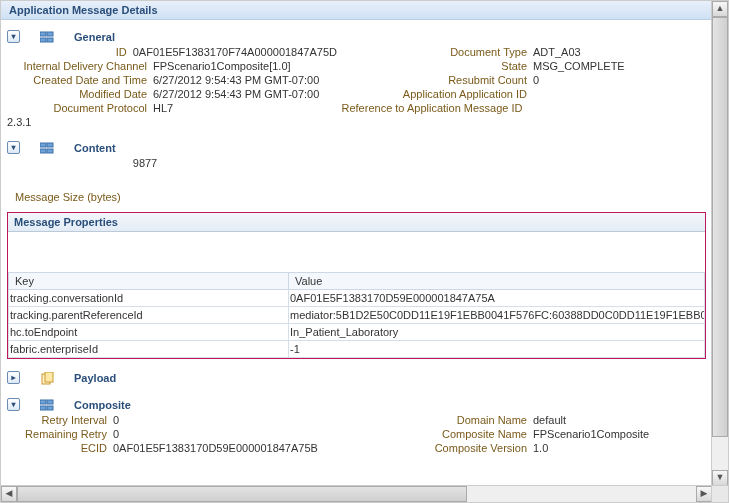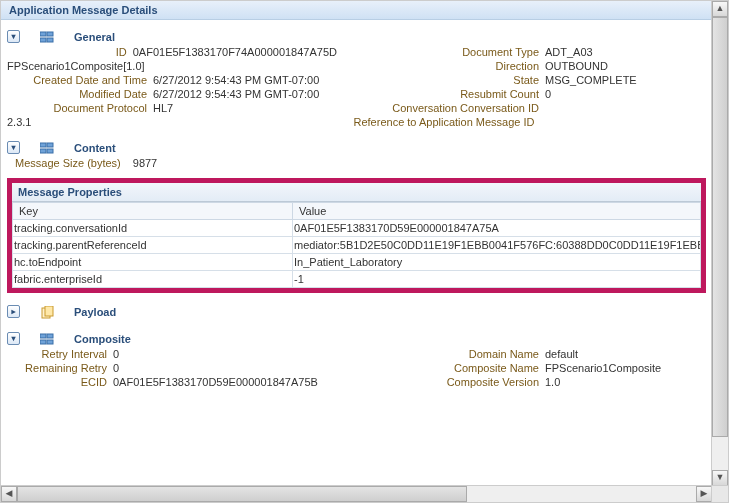--- a/index.html
+++ b/index.html
@@ -21,31 +21,31 @@
   .body{padding:4px 6px 0 6px;}
 
   .sect{margin:4px 0 10px 0;}
   .sect-head{display:flex;align-items:center;gap:20px;color:#2a4e7a;font-weight:bold;padding:2px 0;}
   .disclose{width:11px;height:11px;border:1px solid #6a8cb3;background:linear-gradient(#fff,#dce8f6);border-radius:2px;display:flex;align-items:center;justify-content:center;font-size:8px;color:#2a4e7a;line-height:1;}
   .disclose.closed::before{content:"▸";}
   .disclose.open::before{content:"▾";}
   .sect-icon{width:14px;height:12px;display:inline-block;}
   .sect-icon svg{display:block;}
 
-  .kv-row{display:flex;gap:12px;}
+  .kv-row{display:flex;}
   .kv-col{display:flex;flex-direction:column;}
   .kv{display:flex;align-items:flex-start;padding:1px 0;}
   .kv .k{color:#7a5a1a;text-align:right;padding-right:6px;white-space:nowrap;}
   .kv .v{color:#333;}
   .col-l .k{width:140px;}
   .col-r .k{width:190px;}
 
-  .props-box{margin-top:8px;border:5px solid #be185d;}
+  .props-box{margin-top:8px;border:1px solid #be185d;}
   .props-title{background:linear-gradient(#f2f6fb,#e3ecf6);font-weight:bold;color:#2a4e7a;padding:3px 6px;border-bottom:1px solid #bcc9d6;}
-  table.props{border-collapse:collapse;width:100%;table-layout:fixed;}
+  table.props{border-collapse:collapse;width:100%;table-layout:fixed;margin-top:40px;}
   table.props th{background:#f4f7fb;border:1px solid #cdd8e4;padding:2px 6px;text-align:left;font-weight:normal;color:#333;}
   table.props td{border:1px solid #d6dfe8;padding:2px 1px;white-space:nowrap;overflow:hidden;}
 
   .payload-icon svg,.squares-icon svg{display:block;}
 </style>
 </head>
 <body>
 
 <div class="viewport">
   <div class="content-area">
@@ -66,20 +66,21 @@
           </span>
           <span>General</span>
         </div>
         <div class="kv-row">
           <div class="kv-col col-l" style="width:330px;">
             <div class="kv">
                 <span class="k">ID</span>
                 <span class="v">0AF01E5F1383170F74A000001847A75D</span>
               </div>
             <div class="kv">
+                <span class="k">Internal Delivery Channel</span>
                 <span class="v">FPScenario1Composite[1.0]</span>
               </div>
             <div class="kv">
                 <span class="k">Created Date and Time</span>
                 <span class="v">6/27/2012 9:54:43 PM GMT-07:00</span>
               </div>
             <div class="kv">
                 <span class="k">Modified Date</span>
                 <span class="v">6/27/2012 9:54:43 PM GMT-07:00</span>
               </div>
@@ -90,33 +91,29 @@
             <div class="kv">
                 <span class="v">2.3.1</span>
               </div>
           </div>
           <div class="kv-col col-r" style="flex:1;">
             <div class="kv">
                 <span class="k">Document Type</span>
                 <span class="v">ADT_A03</span>
               </div>
             <div class="kv">
-                <span class="k">Direction</span>
-                <span class="v">OUTBOUND</span>
-              </div>
-            <div class="kv">
                 <span class="k">State</span>
                 <span class="v">MSG_COMPLETE</span>
               </div>
             <div class="kv">
                 <span class="k">Resubmit Count</span>
                 <span class="v">0</span>
               </div>
             <div class="kv">
-                <span class="k">Conversation Conversation ID</span>
+                <span class="k">Application Application ID</span>
                 <span class="v"></span>
               </div>
             <div class="kv">
                 <span class="k" style="white-space:normal;line-height:1.1;text-align:center;">Reference to Application Message ID</span>
                 <span class="v"></span>
               </div>
           </div>
         </div>
       </div>
 
@@ -128,21 +125,21 @@
                 <rect x="0" y="1" width="6" height="4" fill="#6fa2d8" stroke="#3a6fa8"></rect>
                 <rect x="7" y="1" width="6" height="4" fill="#6fa2d8" stroke="#3a6fa8"></rect>
                 <rect x="0" y="7" width="6" height="4" fill="#6fa2d8" stroke="#3a6fa8"></rect>
                 <rect x="7" y="7" width="6" height="4" fill="#6fa2d8" stroke="#3a6fa8"></rect>
               </svg>
           </span>
           <span>Content</span>
         </div>
         <div class="kv-col col-l">
           <div class="kv" style="padding-left:8px;">
-              <span class="k" style="width:auto;text-align:left;">Message Size (bytes)</span>
+              <span class="k" style="width:auto;text-align:left;margin-top:34px;">Message Size (bytes)</span>
               <span class="v" style="padding-left:6px;">9877</span>
             </div>
         </div>
 
         <div class="props-box">
           <div class="props-title">Message Properties</div>
           <table class="props">
             <colgroup>
                 <col style="width:280px;">
                 <col>

